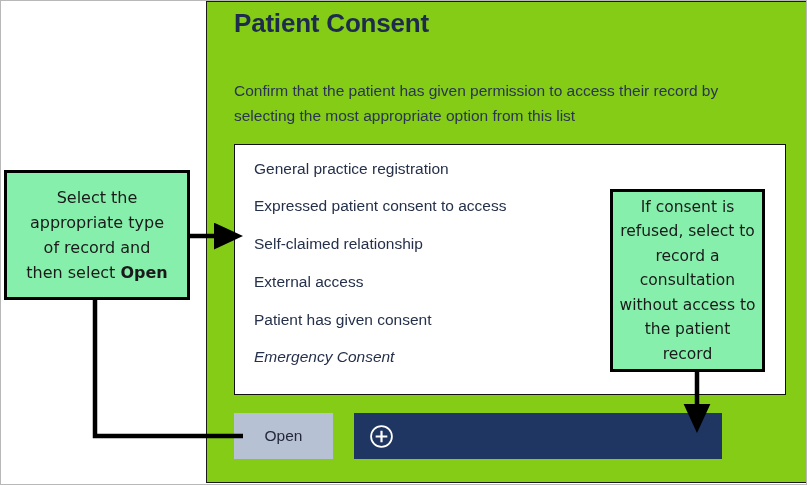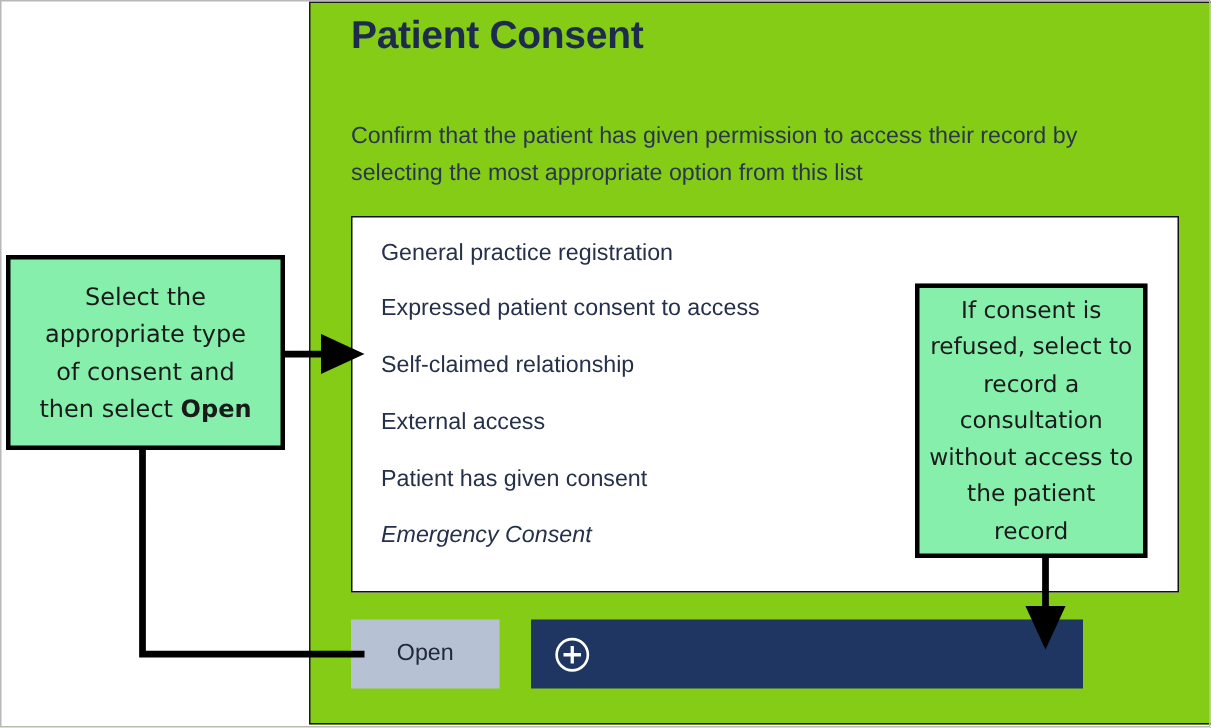--- a/index.html
+++ b/index.html
@@ -134,21 +134,21 @@
 
     <polyline points="95,300 95,436 243,436" fill="none" stroke="#000000" stroke-width="4.5"></polyline>
 
     <line x1="697" y1="372" x2="697" y2="406" stroke="#000000" stroke-width="4.5" marker-end="url(#ah-down)"></line>
   </svg>
 
   <div class="callout callout-left">
     <div class="ctext">
       <span>Select the</span><br>
       <span>appropriate type</span><br>
-      <span>of consent and</span><br>
+      <span>of record and</span><br>
       <span>then select </span><b>Open</b>
     </div>
   </div>
 
   <div class="callout callout-right">
     <div class="ctext">If consent is refused, select to record a consultation without access to the patient record</div>
   </div>
 
   <div class="outer-frame"></div>
 </div>

